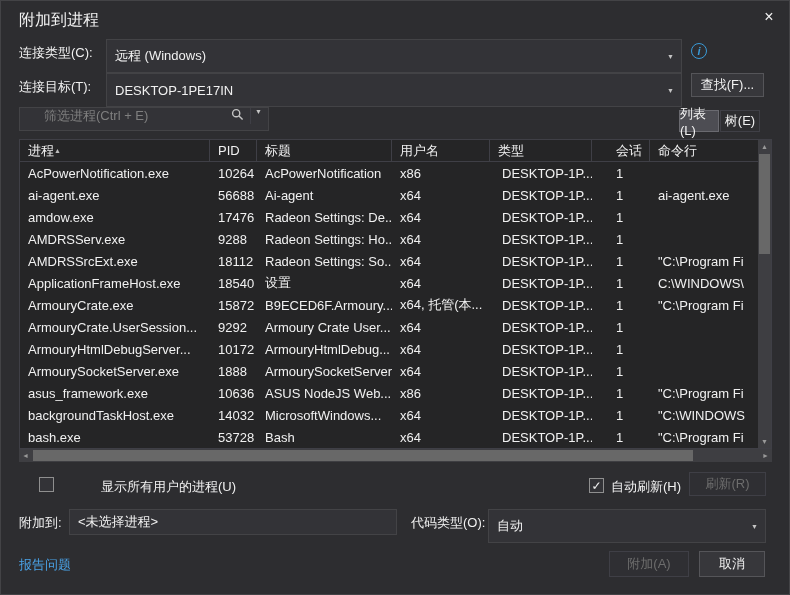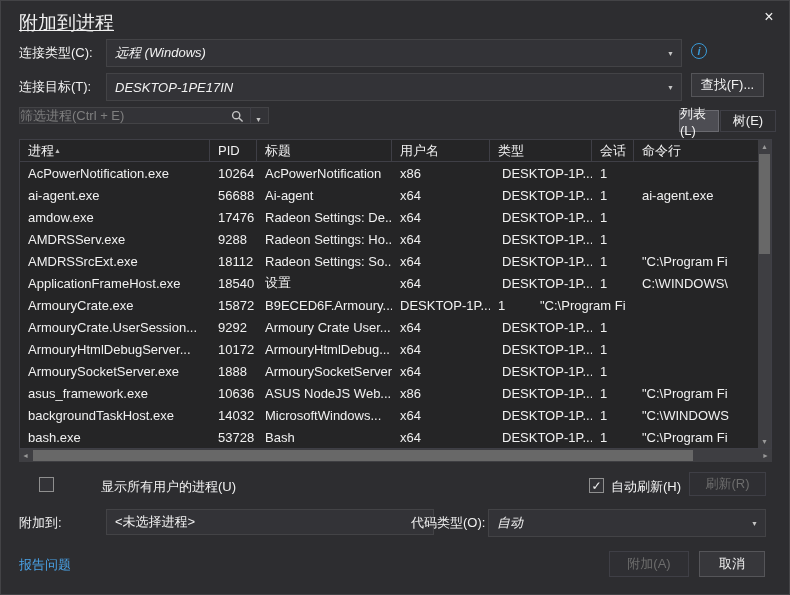--- a/index.html
+++ b/index.html
@@ -7,57 +7,57 @@
     --border-light:#3f3f46; --text:#f1f1f1; --text-dim:#8a8a8a; --disabled:#6d6d6d;
     --link:#4aa3e8; --info:#3a9bd8; --thumb:#686868; --track:#3e3e42;
     --button-bg:#37373b; --button-border:#555559; --toggle-active:#4d4d53;
   }
   *{margin:0;padding:0;box-sizing:border-box;}
   html,body{width:790px;height:595px;}
   body{background:var(--bg);font-family:"Liberation Sans",sans-serif;font-size:13px;color:var(--text);overflow:hidden;}
   .dialog{position:relative;width:790px;height:595px;background:var(--bg);border:1px solid var(--border);}
   .abs{position:absolute;}
   .label{color:var(--text);white-space:nowrap;}
-  .combo{background:var(--input-bg);border:1px solid var(--border);display:flex;align-items:center;padding:0 5px 0 8px;height:28px;font-style:italic;}
+  .combo{background:var(--input-bg);border:1px solid var(--border);display:flex;align-items:center;padding:0 5px 0 8px;height:34px;}
   .combo .chev{position:absolute;right:7px;top:50%;transform:translateY(-50%);font-size:7px;color:#c5c5c5;}
   .btn{background:var(--button-bg);border:1px solid var(--button-border);color:var(--text);display:flex;align-items:center;justify-content:center;cursor:default;font-size:13px;}
   .btn.disabled{background:#2f2f33;border-color:var(--border-light);color:var(--disabled);}
   .toggle{display:flex;align-items:center;justify-content:center;font-size:13px;border:1px solid var(--border-light);background:var(--bg);color:var(--text);}
   .toggle.active{background:var(--toggle-active);border-color:#6a6a70;}
-  .searchbox{background:var(--input-bg);border:1px solid var(--border);display:flex;align-items:flex-end;height:17px;padding-left:0;}
+  .searchbox{background:var(--input-bg);border:1px solid var(--border);display:flex;align-items:flex-start;height:24px;padding-left:24px;}
   .searchbox input{flex:1;background:transparent;border:none;outline:none;color:var(--text);font:inherit;min-width:0;}
   .searchbox input::placeholder{color:#7f7f7f;}
   .search-divider{width:1px;height:16px;background:var(--border-light);margin:0 4px;}
-  .textinput{background:var(--input-bg);border:1px solid var(--border);color:var(--text);font:inherit;padding:12px 8px;outline:none;margin-left:37px;}
+  .textinput{background:var(--input-bg);border:1px solid var(--border);color:var(--text);font:inherit;padding:12px 8px;outline:none;}
   .checkbox{width:15px;height:15px;background:var(--input-bg);border:1px solid #8f8f8f;display:flex;align-items:center;justify-content:center;font-size:12px;color:#f1f1f1;line-height:1;}
   .info-circle{width:16px;height:16px;border-radius:50%;border:1px solid var(--info);color:var(--info);display:flex;align-items:center;justify-content:center;font-size:11px;font-style:italic;font-weight:bold;}
   .link{color:var(--link);text-decoration:none;cursor:pointer;}
   
   .ptable{left:18px;top:138px;width:753px;height:310px;background:var(--panel);border:1px solid var(--border-light);display:flex;}
   .tcols{width:739px;display:flex;flex-direction:column;overflow:hidden;}
   .thead{display:flex;height:22px;border-bottom:1px solid var(--border-light);flex:none;background:var(--panel);}
   .tbody{flex:1;overflow:hidden;}
   .trow{display:flex;height:22px;align-items:center;}
   .tcell{padding:0 8px;white-space:nowrap;overflow:hidden;display:flex;align-items:center;height:100%;flex:none;}
   .hcell{border-right:1px solid var(--border-light);}
-  .c0{width:190px;} .c1{width:47px;} .c2{width:135px;} .c3{width:102px;} .c4{width:98px;} .c5{width:42px;} .c6{width:125px;border-right:none;}
+  .c0{width:190px;} .c1{width:47px;} .c2{width:135px;} .c3{width:102px;} .c4{width:98px;} .c5{width:42px;margin-left:16px;} .c6{width:125px;border-right:none;}
   .sort-arrow{font-size:7px;color:#bdbdbd;}
   
   .vscroll{width:13px;background:var(--track);position:relative;flex:none;}
   .vthumb{position:absolute;left:1px;width:11px;background:var(--thumb);}
   .sarrow{position:absolute;width:13px;height:13px;display:flex;align-items:center;justify-content:center;font-size:7px;color:#999;}
   .hscroll{left:18px;top:448px;width:753px;height:13px;background:var(--track);}
   .hthumb{position:absolute;top:1px;height:11px;background:var(--thumb);}
 </style>
 </head>
 <body>
 
 <div class="dialog">
 
-  <div class="abs" style="left:18px;top:9px;font-size:19px;text-decoration:underline;">附加到进程</div>
+  <div class="abs" style="left:18px;top:9px;font-size:16px;">附加到进程</div>
   <div class="abs" style="right:10px;top:6px;width:20px;height:20px;display:flex;align-items:center;justify-content:center;font-size:16px;color:#f1f1f1;">
       <span>×</span>
     </div>
 
   <div class="abs label" style="left:18px;top:43px;">连接类型(C):</div>
   <div class="abs combo" style="left:105px;top:38px;width:576px;">
     <span>远程 (Windows)</span>
     <span class="chev">▼</span>
   </div>
   <div class="abs info-circle" style="left:690px;top:42px;">
@@ -76,21 +76,21 @@
     <span style="display:flex;align-items:center;padding:0 2px;">
       <svg width="13" height="13" viewBox="0 0 13 13">
           <circle cx="5.2" cy="5.2" r="3.6" fill="none" stroke="#c5c5c5" stroke-width="1.4"></circle>
           <line x1="8" y1="8" x2="11.6" y2="11.6" stroke="#c5c5c5" stroke-width="1.4"></line>
         </svg>
     </span>
     <span class="search-divider"></span>
     <span style="font-size:7px;color:#c5c5c5;padding-right:6px;">▼</span>
   </div>
   <div class="abs toggle active" style="left:678px;top:109px;width:40px;height:22px;">列表(L)</div>
-  <div class="abs toggle" style="left:719px;top:109px;width:56px;height:22px;">树(E)</div>
+  <div class="abs toggle" style="left:719px;top:109px;width:40px;height:22px;">树(E)</div>
 
   <div class="abs ptable">
     <div class="tcols">
       <div class="thead">
           <div class="tcell hcell c0">
             <span>进程</span>
             <span class="sort-arrow">▲</span>
           </div>
           <div class="tcell hcell c1">
             <span>PID</span>
@@ -163,20 +163,21 @@
             <div class="tcell c2">设置</div>
             <div class="tcell c3">x64</div>
             <div class="tcell c4">DESKTOP-1P...</div>
             <div class="tcell c5">1</div>
             <div class="tcell c6">C:\WINDOWS\</div>
           </div>
           <div class="trow">
             <div class="tcell c0">ArmouryCrate.exe</div>
             <div class="tcell c1">15872</div>
             <div class="tcell c2">B9ECED6F.Armoury...</div>
+            <div class="tcell c3">x64, 托管(本...</div>
             <div class="tcell c4">DESKTOP-1P...</div>
             <div class="tcell c5">1</div>
             <div class="tcell c6">"C:\Program Fi</div>
           </div>
           <div class="trow">
             <div class="tcell c0">ArmouryCrate.UserSession...</div>
             <div class="tcell c1">9292</div>
             <div class="tcell c2">Armoury Crate User...</div>
             <div class="tcell c3">x64</div>
             <div class="tcell c4">DESKTOP-1P...</div>

